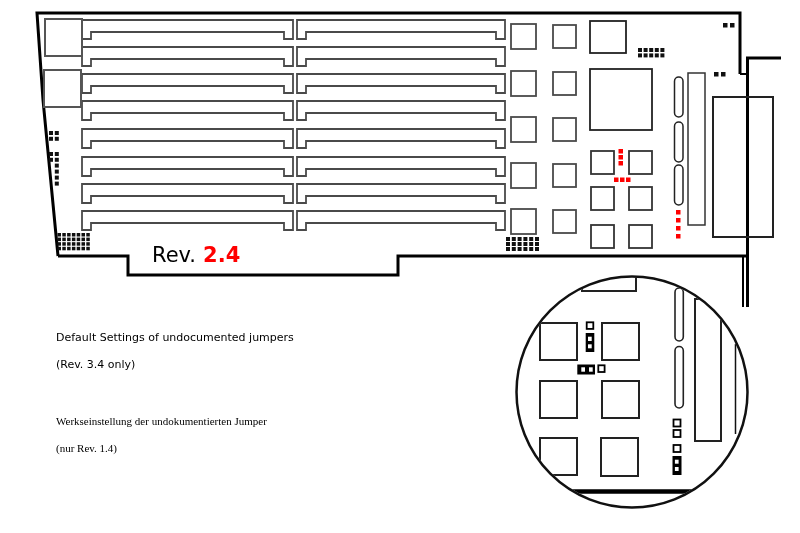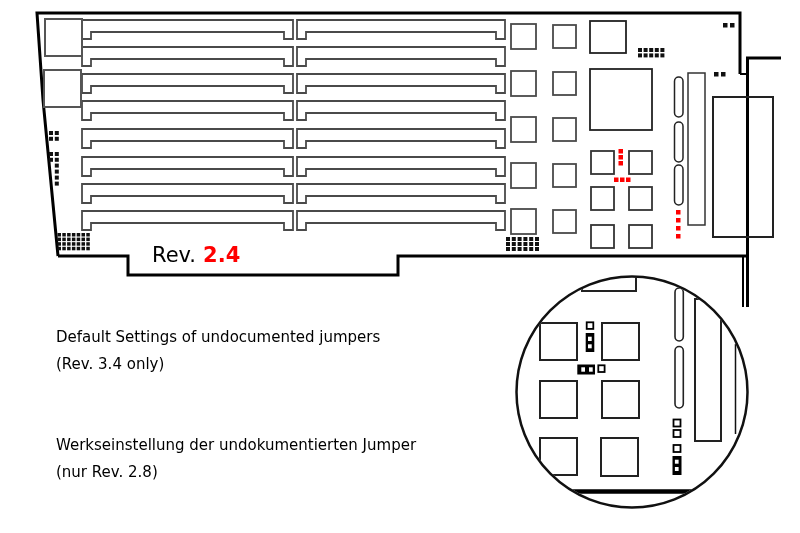--- a/index.html
+++ b/index.html
@@ -6,25 +6,25 @@
   body{
     width:800px;height:533px;position:relative;background:#ffffff;
     font-family:"DejaVu Sans","Liberation Sans",sans-serif;
     overflow:hidden;
   }
   #stage{position:absolute;left:0;top:0;width:795px;height:533px;}
   svg{position:absolute;left:0;top:0;}
   svg text{font-family:"DejaVu Sans","Liberation Sans",sans-serif;}
   .caption{
     position:absolute;left:56px;color:#000;
-    font-size:15px;line-height:27px;white-space:nowrap;
+    font-size:11px;line-height:27px;white-space:nowrap;
     letter-spacing:0px;
   }
   .caption-en{top:324px;}
-  .caption-de{top:432px;}
+  .caption-de{top:408px;font-family:Liberation Serif, serif;}
 </style>
 </head>
 <body>
 
 <div id="stage">
 
   <svg width="800" height="533" viewBox="0 0 800 533">
 
     <defs>
       <clipPath id="magClip">
@@ -225,15 +225,15 @@
       <circle cx="632" cy="392" r="115.5" fill="none" stroke="#111" stroke-width="2.5"></circle>
     </g>
   </svg>
 
   <div class="caption caption-en">
     <div>Default Settings of undocumented jumpers</div>
     <div>(Rev. 3.4 only)</div>
   </div>
   <div class="caption caption-de">
     <div>Werkseinstellung der undokumentierten Jumper</div>
-    <div>(nur Rev. 2.8)</div>
+    <div>(nur Rev. 1.4)</div>
   </div>
 </div>
 
 </body></html>

